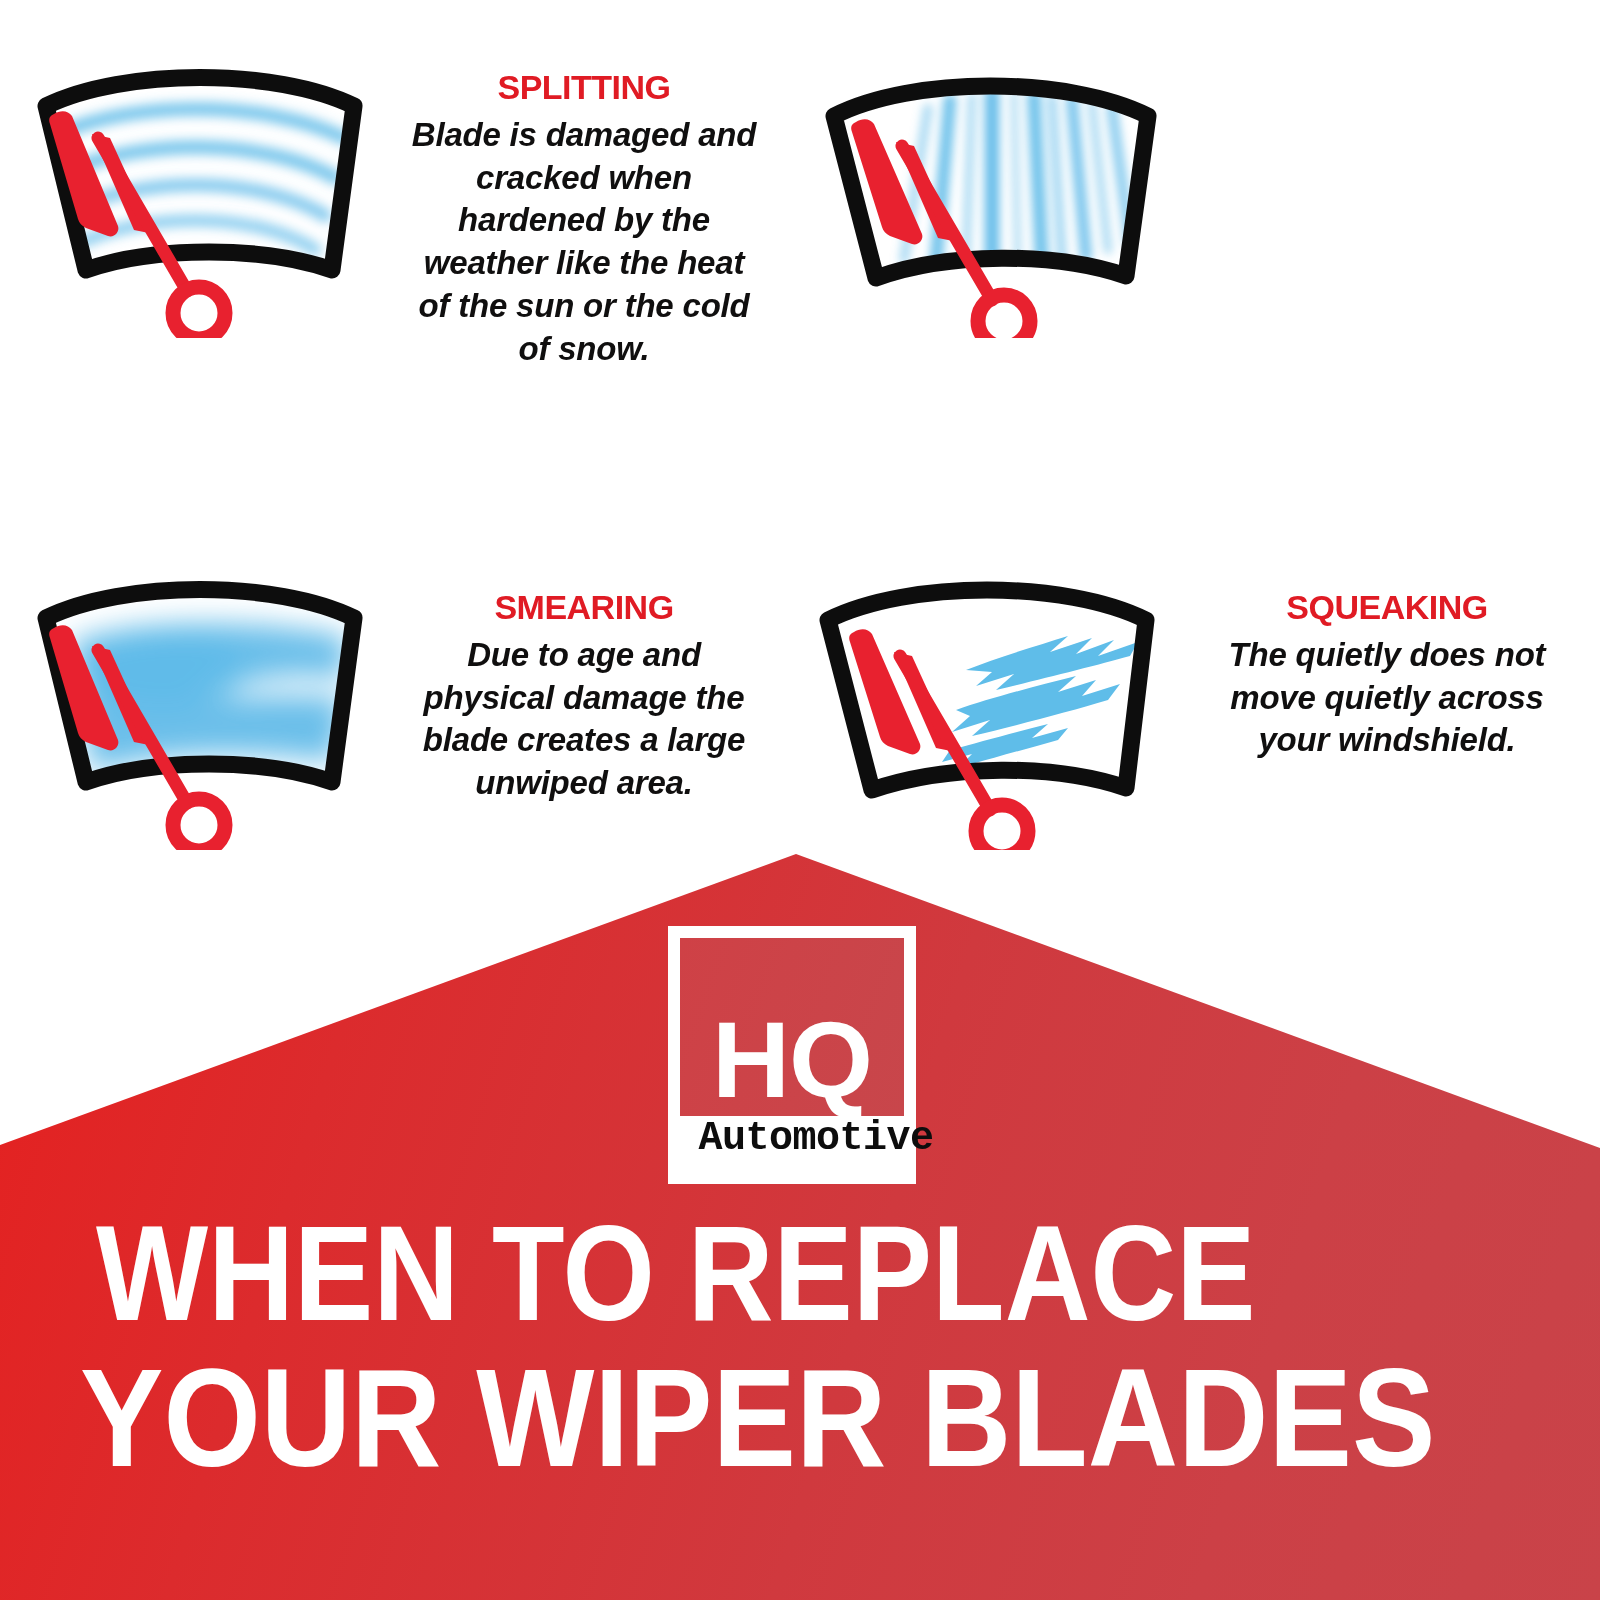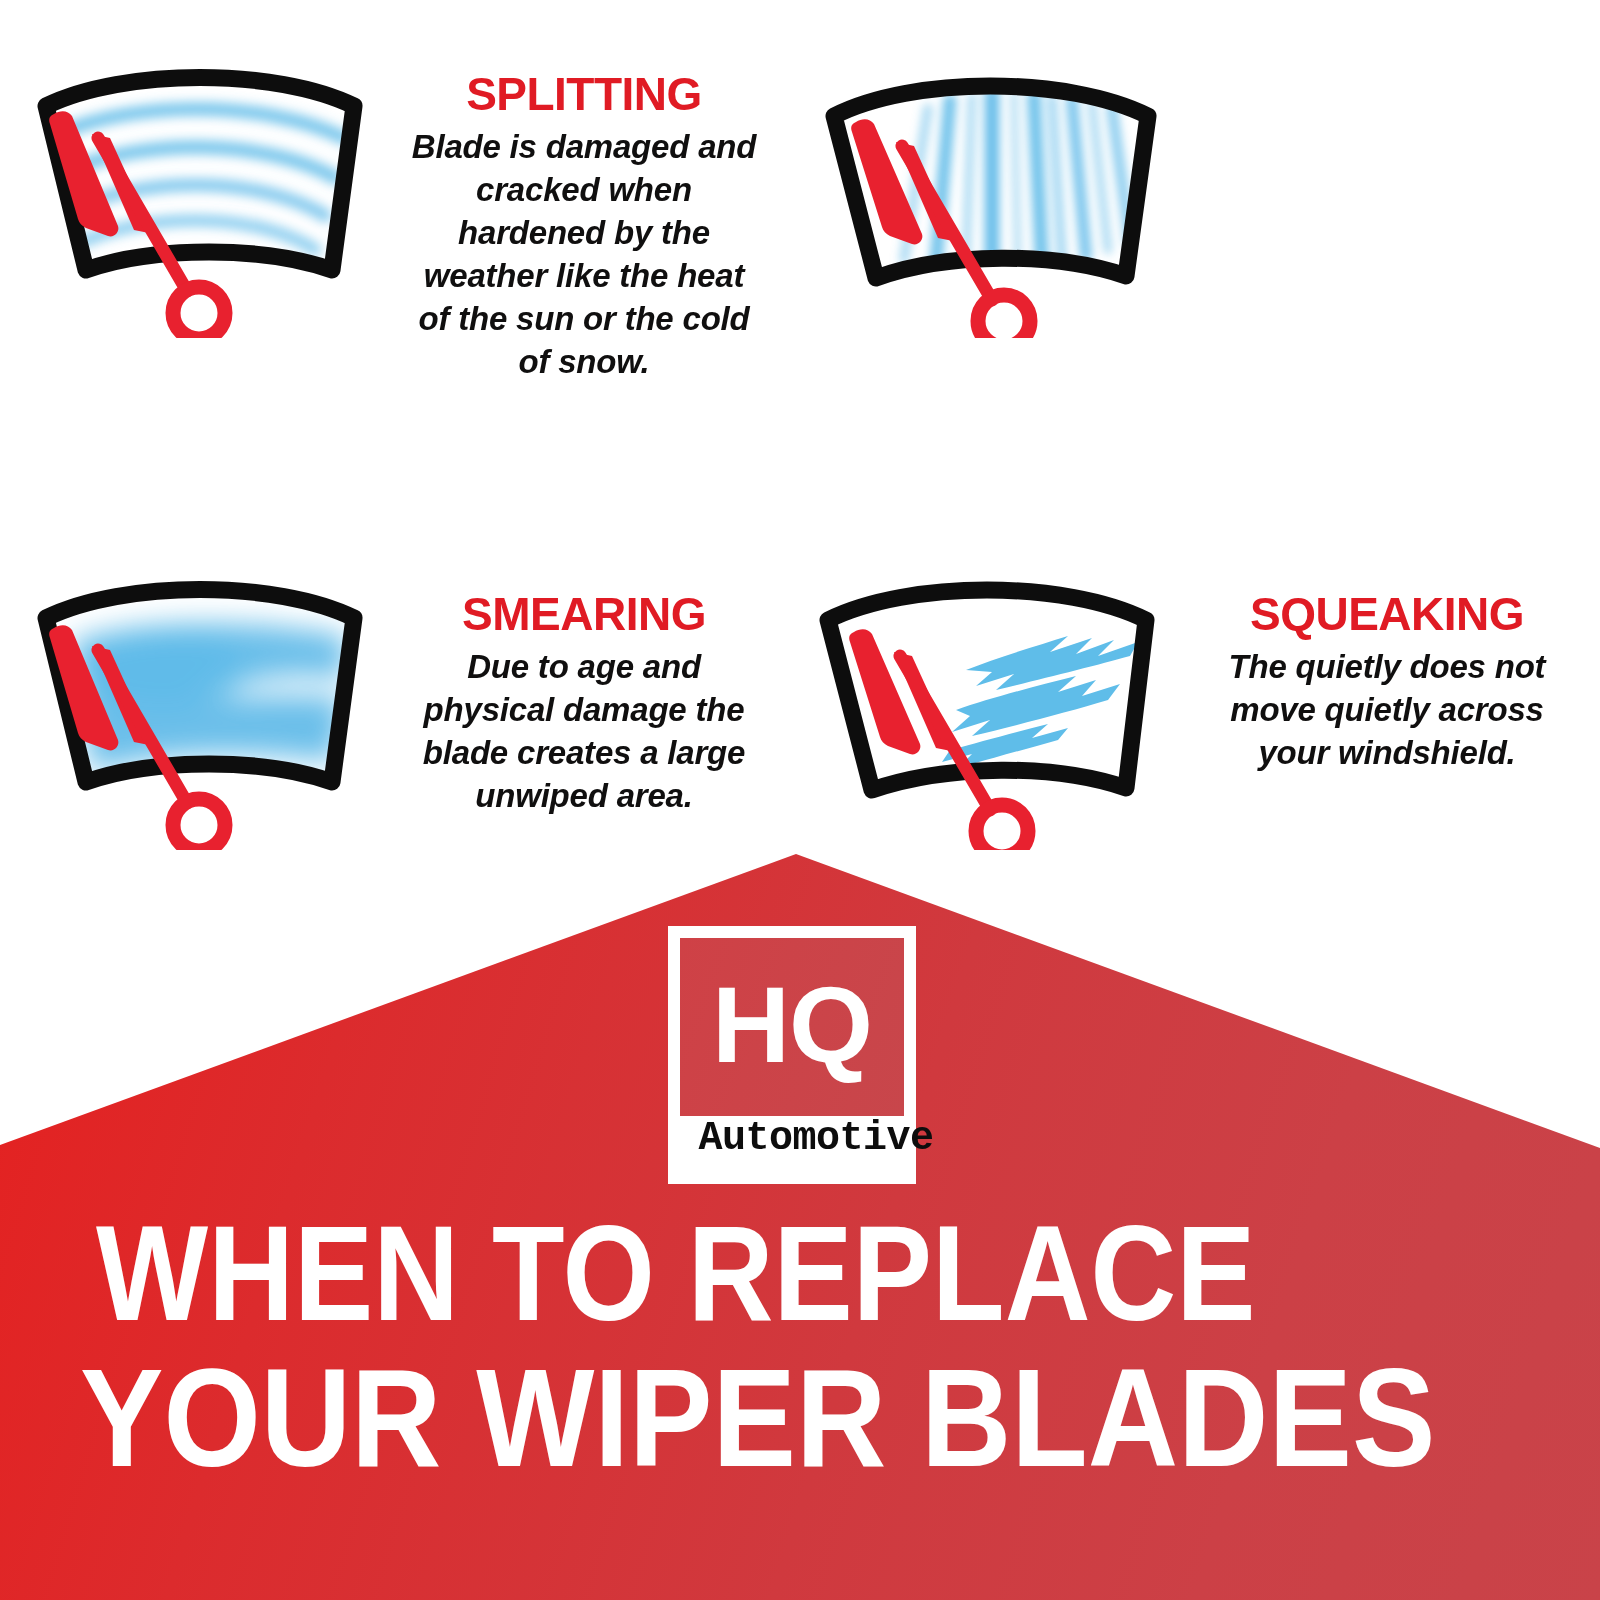--- a/index.html
+++ b/index.html
@@ -13,21 +13,21 @@
   #stage{position:absolute;left:0;top:0;width:1600px;height:1600px;overflow:hidden;background:#fff;}
 
   
   .tile{position:absolute;display:flex;align-items:flex-start;}
   .tile-icon{flex:0 0 auto;}
   .tile-text{flex:1 1 auto;text-align:center;}
 
   .tile-title{
     color:#e01b24;
     font-weight:bold;
-    font-size:46px;
+    font-size:34px;
     letter-spacing:-0.5px;
     line-height:1.05;
     margin:0 0 4px 0;
     font-family:"Liberation Sans","DejaVu Sans",sans-serif;
   }
   .tile-desc{
     color:#100f0f;
     font-weight:bold;
     font-style:italic;
     font-size:33px;
@@ -60,21 +60,21 @@
 
   
   #logo{
     position:absolute;left:668px;top:926px;width:248px;height:258px;
     background:#ffffff;
     padding:0;
   }
   #logo-square{
     position:absolute;left:12px;top:12px;width:224px;height:178px;
     background:linear-gradient(110deg,#cf4146 0%,#c8464b 100%);
-    display:flex;align-items:center;justify-content:center;
+    display:flex;align-items:flex-end;justify-content:center;
   }
   #logo-hq{
     color:#ffffff;font-weight:bold;font-size:108px;line-height:1;
     letter-spacing:-1px;
     font-family:"Liberation Sans","DejaVu Sans",sans-serif;
     transform:translateY(-2px);
   }
   #logo-sub{
     position:absolute;left:0;top:184px;width:296px;height:56px;
     display:flex;align-items:center;justify-content:center;

